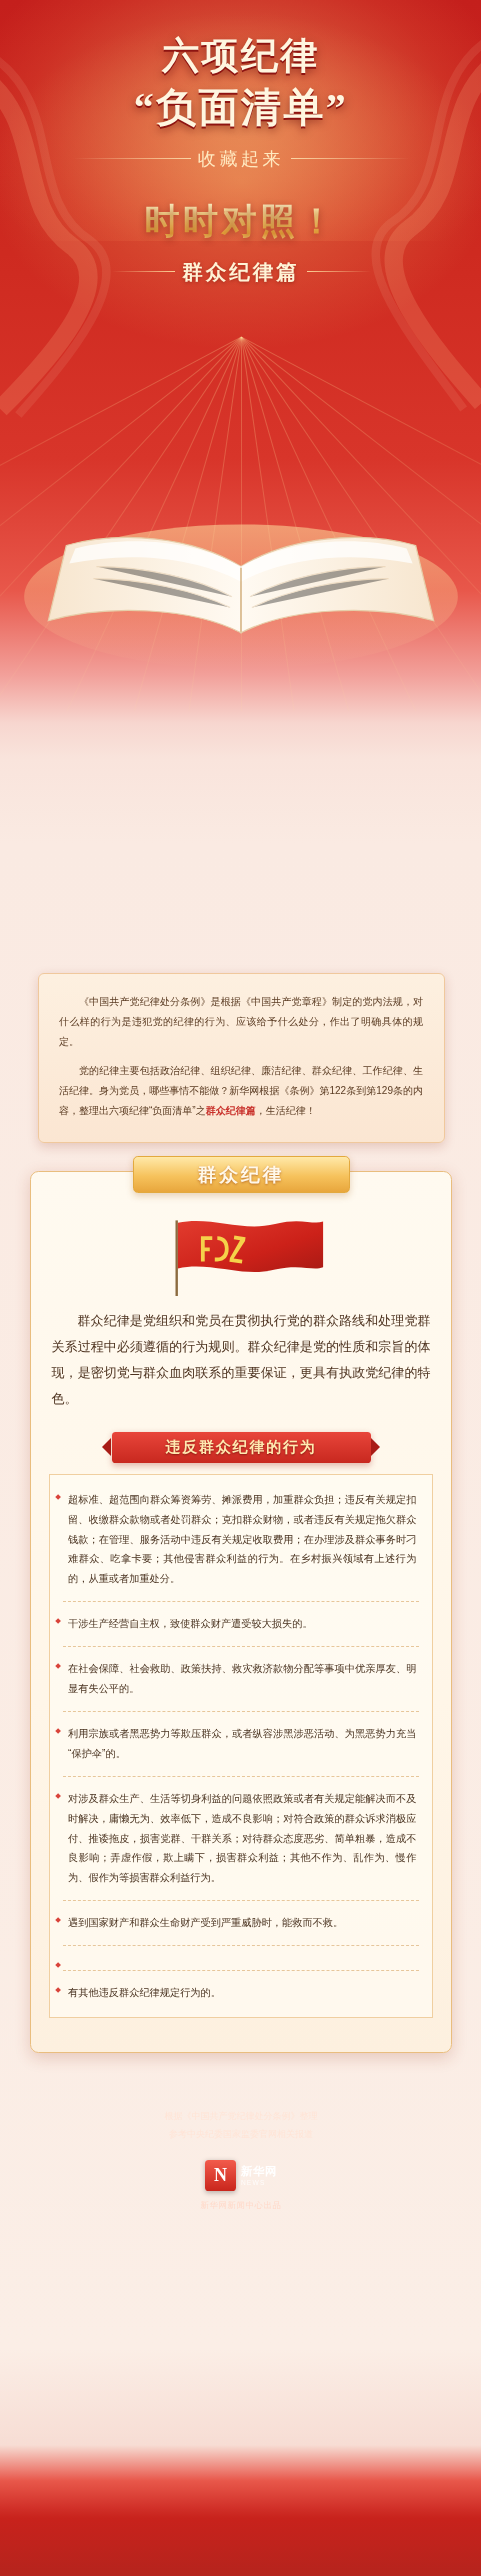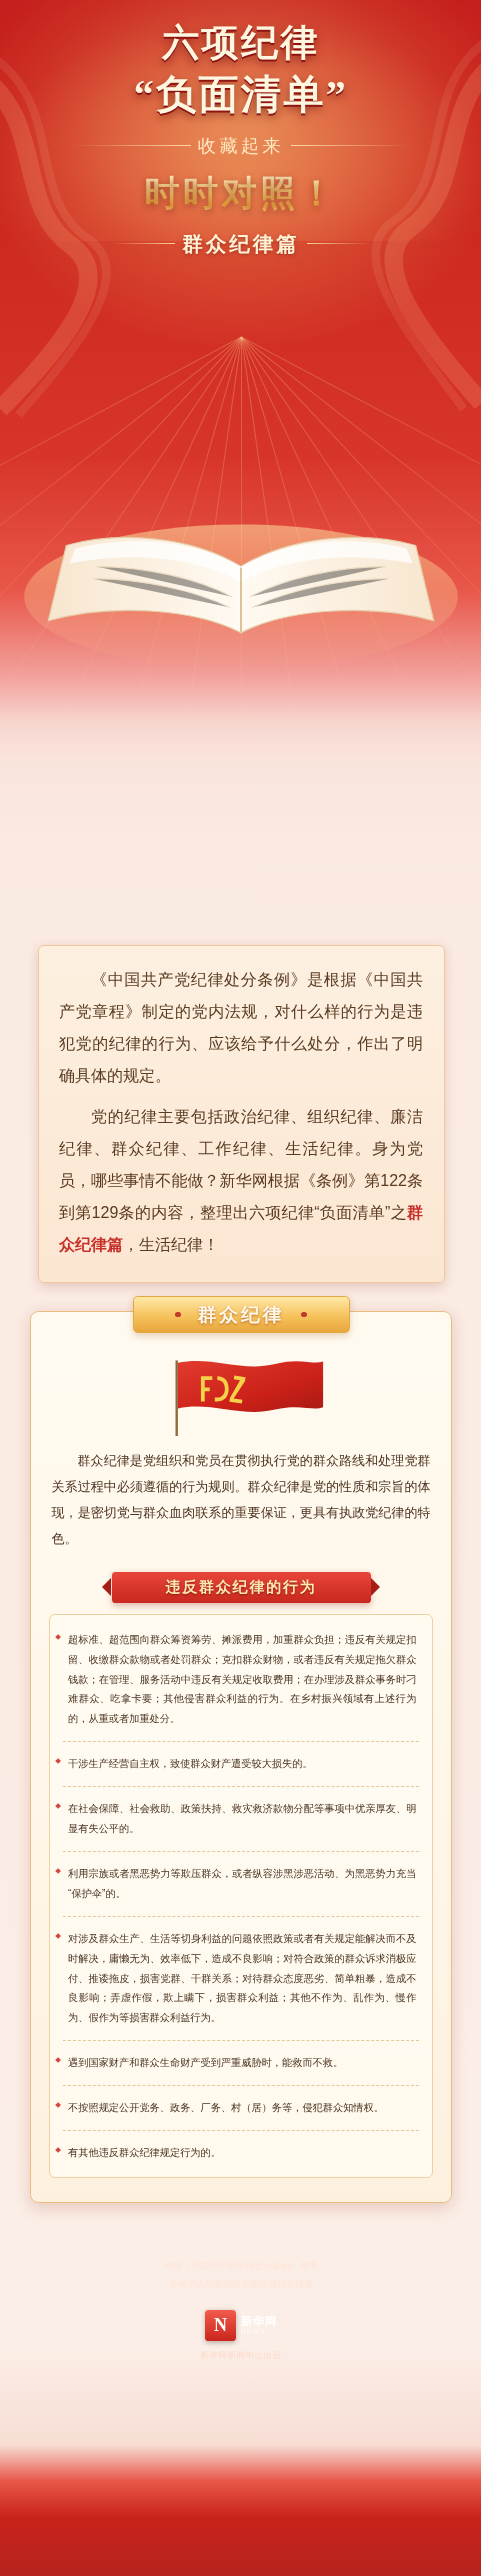--- a/index.html
+++ b/index.html
@@ -47,21 +47,21 @@
   }
   .ribbon {
     position: absolute;
     pointer-events: none;
     opacity: .55;
   }
 
   
   .header {
     position: relative;
-    padding-top: 21px;
+    padding-top: 34px;
     text-align: center;
     z-index: 4;
   }
   .title-main {
     font-family: "Liberation Serif", "DejaVu Serif", serif;
     font-weight: bold;
     font-size: 37px;
     line-height: 1.18;
     letter-spacing: 2.4px;
     color: #fff6e0;
@@ -89,21 +89,21 @@
     background: linear-gradient(90deg, rgba(255,230,180,.85), rgba(255,230,180,0));
   }
   .divider-row .mid {
     font-family: "Liberation Serif", "DejaVu Serif", serif;
     font-size: 18px;
     letter-spacing: 3.6px;
     color: #ffe9c0;
     white-space: nowrap;
   }
   .title-sub {
-    margin-top: 12px;
+    margin-top: 27px;
     font-family: "Liberation Serif", "DejaVu Serif", serif;
     font-weight: bold;
     font-size: 35px;
     letter-spacing: 3.6px;
     background: linear-gradient(180deg, #fff4c9 10%, #ffd978 45%, #f0ad3c 75%, #ffe9a8 100%);
     -webkit-background-clip: text;
     background-clip: text;
     color: transparent;
     text-shadow: 0 2.4px 7.2px rgba(100,20,10,.45);
   }
@@ -152,21 +152,21 @@
     width: 407px;
     background: linear-gradient(180deg, #fdf0e0, #fbe6d2);
     border: 0.6px solid #f0c89c;
     border-radius: 6px;
     box-shadow: 0 3.6px 11px rgba(140,40,20,.18);
     padding: 18px 20.5px 20.5px;
     box-sizing: border-box;
   }
   .intro-card p {
     margin: 0 0 9.6px;
-    font-size: 16px;
+    font-size: 10px;
     line-height: 2.0;
     color: #5a3b22;
     text-indent: 2em;
     text-align: justify;
   }
   .intro-card p:last-child { margin-bottom: 0; }
   .intro-card .em {
     color: #c8302a;
     font-weight: bold;
   }
@@ -195,20 +195,21 @@
     height: 35px;
     border-radius: 4.8px;
     background: linear-gradient(180deg, #fcd88a, #f0b košt 0%);
     background: linear-gradient(180deg, #ffe9a9 0%, #f6c25c 55%, #e8a63c 100%);
     border: 1.2px solid #e3a93e;
     display: flex;
     align-items: center;
     justify-content: center;
     gap: 17px;
     box-shadow: 0 2.4px 7.2px rgba(160,90,20,.25);
+    flex-direction: column;
   }
   .panel-title .dot {
     width: 5.4px; height: 5.4px;
     border-radius: 50%;
     background: #c0392b;
   }
   .panel-title .txt {
     font-family: "Liberation Serif", "DejaVu Serif", serif;
     font-size: 18.7px;
     font-weight: bold;
@@ -274,23 +275,23 @@
     font-family: Liberation Mono, monospace;
     font-size: 15px;
     font-weight: bold;
     letter-spacing: 1.8px;
     color: #ffe9b0;
     text-shadow: 0 1.2px 1.8px rgba(110,15,10,.7);
   }
 
   
   .rules {
-    margin: 11px 18px 0;
+    margin: 11px 18px 10px;
     border: 0.6px solid #f0cfa0;
-    border-radius: 6px;
+    border-radius: 0;
     background: rgba(255,252,244,.7);
     padding: 2.4px 13.3px;
   }
   .rule {
     position: relative;
     padding: 12px 2.4px 12px 4.8px;
     border-bottom: 0.6px dashed #e7c69a;
   }
   .rule:last-child { border-bottom: none; }
   .rule .bullet {
@@ -512,21 +513,20 @@
       <div class="rule">
         <span class="bullet"></span>
         <p>对涉及群众生产、生活等切身利益的问题依照政策或者有关规定能解决而不及时解决，庸懒无为、效率低下，造成不良影响；对符合政策的群众诉求消极应付、推诿拖皮，损害党群、干群关系；对待群众态度恶劣、简单粗暴，造成不良影响；弄虚作假，欺上瞒下，损害群众利益；其他不作为、乱作为、慢作为、假作为等损害群众利益行为。</p>
       </div>
       <div class="rule">
         <span class="bullet"></span>
         <p>遇到国家财产和群众生命财产受到严重威胁时，能救而不救。</p>
       </div>
       <div class="rule">
         <span class="bullet"></span>
-        <p>不按照规定公开党务、政务、厂务、村（居）务等，侵犯群众知情权。</p>
       </div>
       <div class="rule">
         <span class="bullet"></span>
         <p>有其他违反群众纪律规定行为的。</p>
       </div>
     </div>
   </div>
 
   <div class="footer">
     <div class="note">根据《中国共产党纪律处分条例》整理</div>

